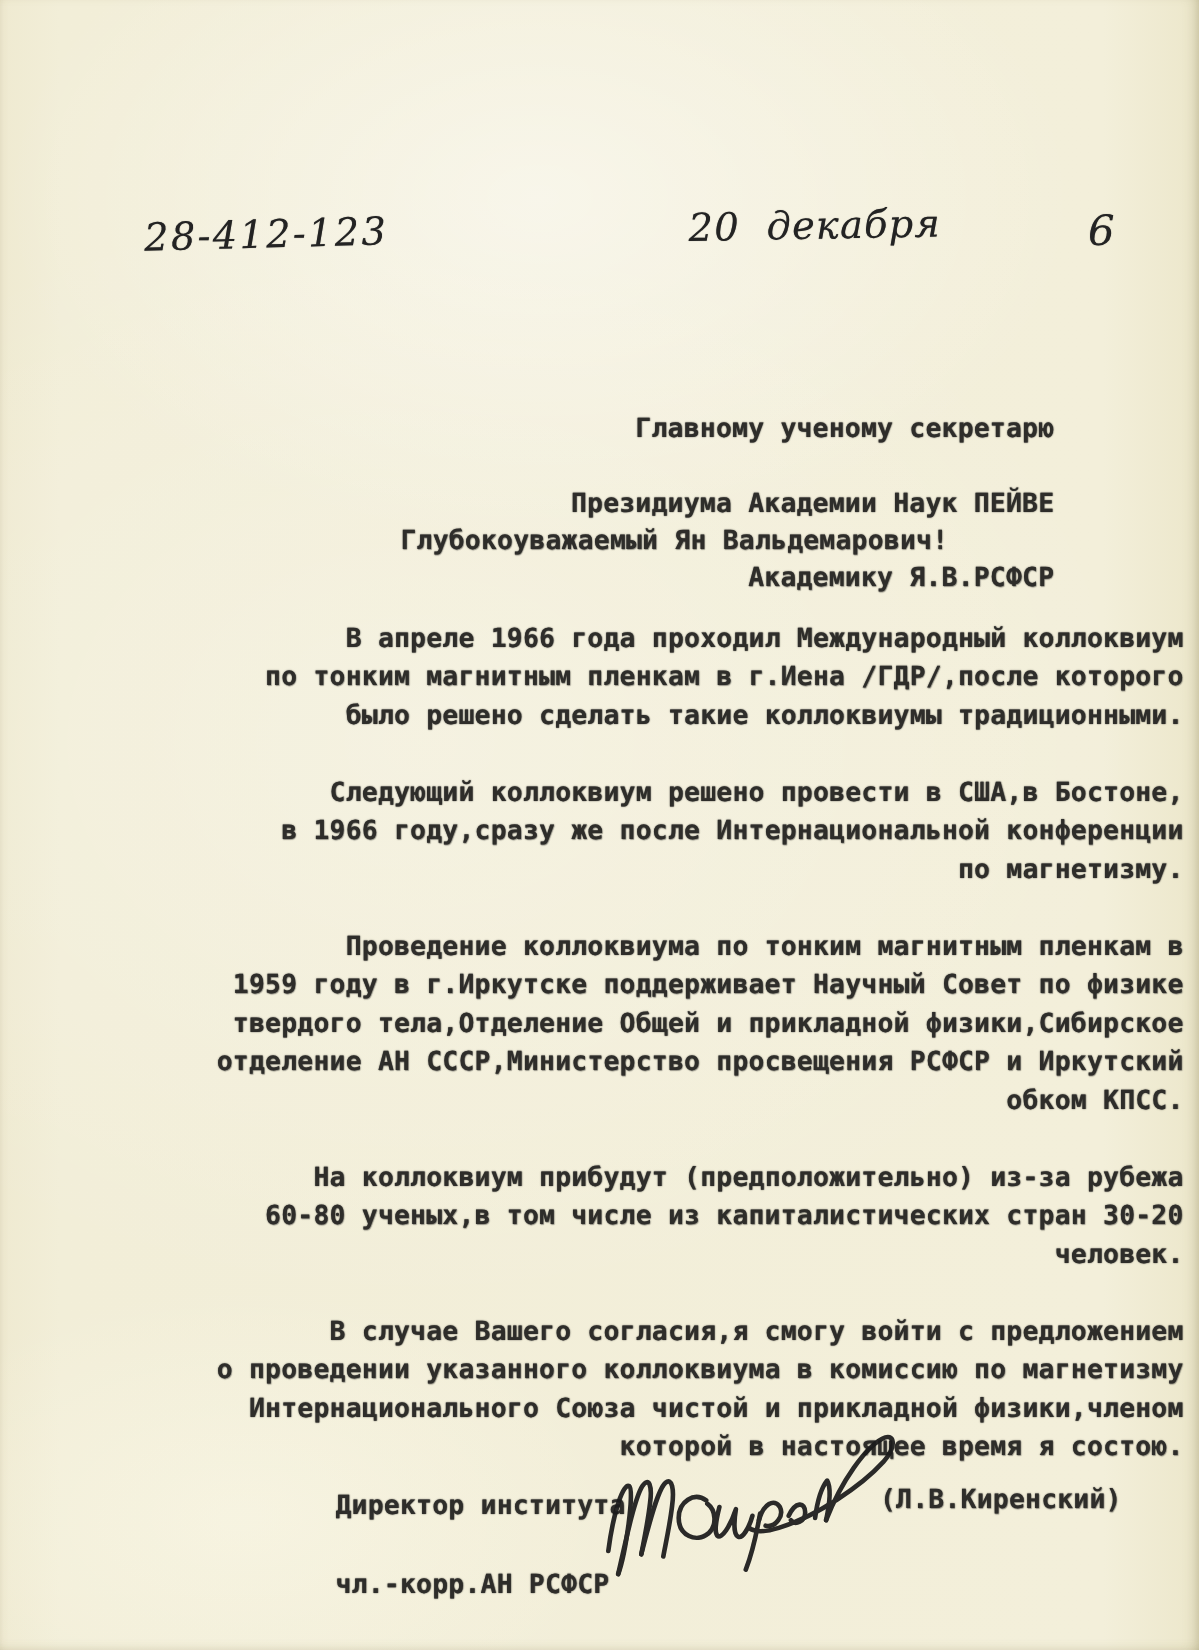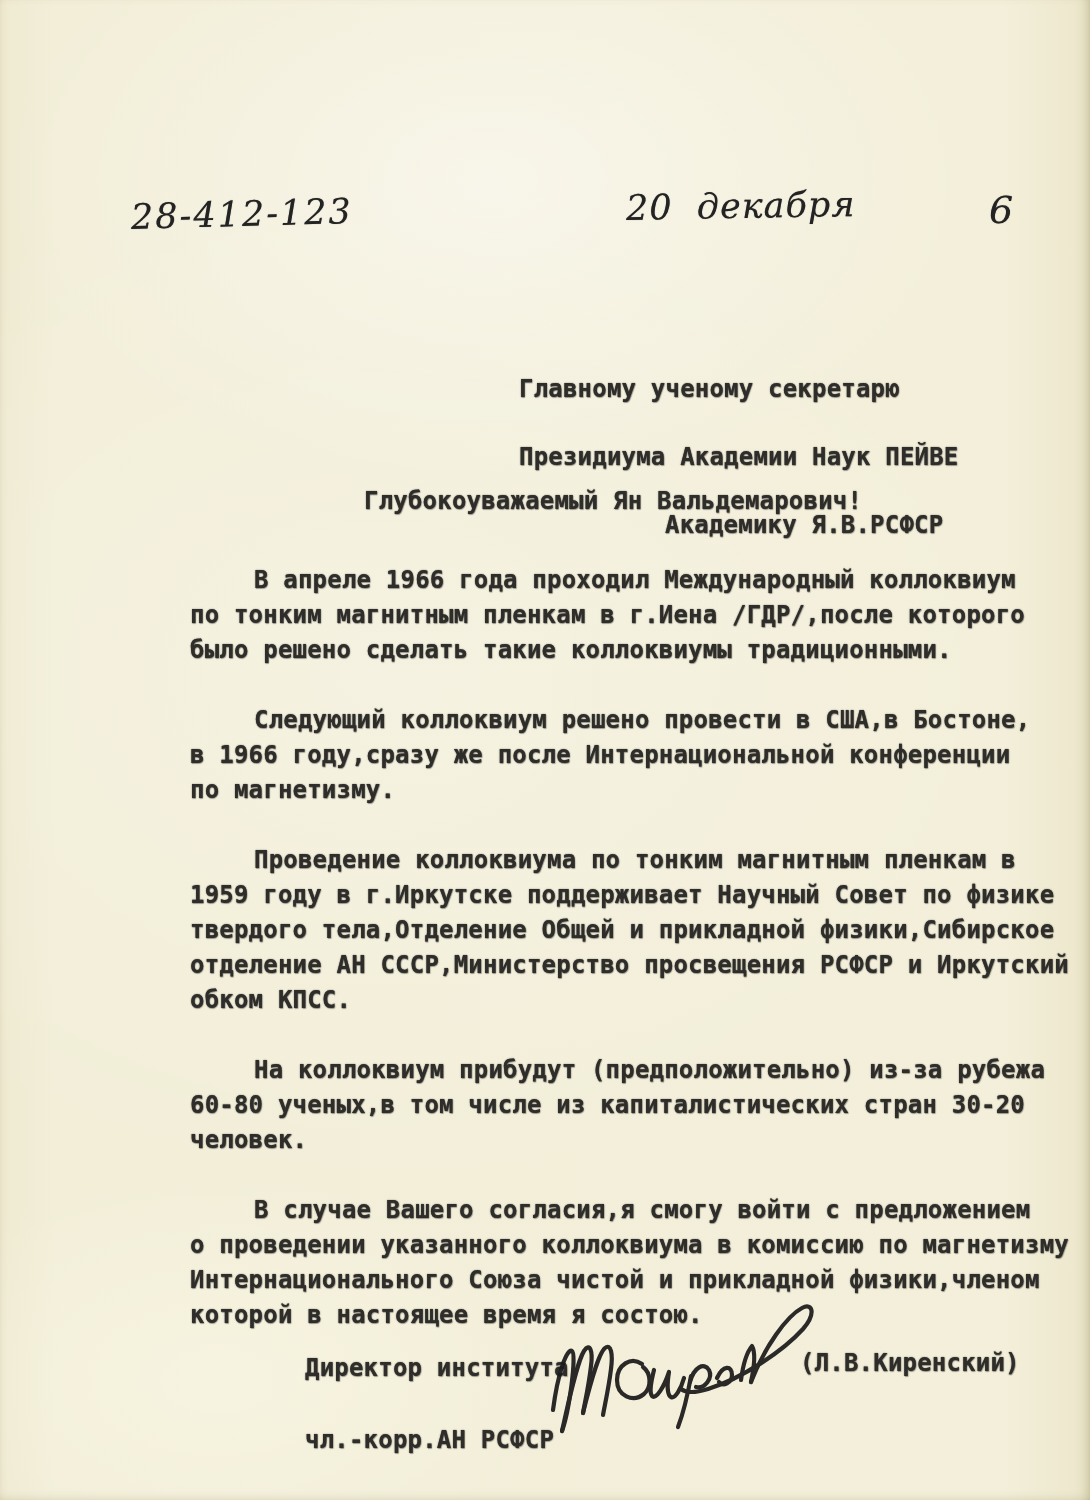--- a/index.html
+++ b/index.html
@@ -34,43 +34,43 @@
     white-space:pre-line;
   }
   .hw{
     position:absolute;
     color:#232323;
     font-family:"DejaVu Serif", serif;
     font-style:italic;
     font-weight:500;
     text-shadow:0 0 0.8px rgba(25,25,25,0.6);
   }
-  .recipient-line{white-space:pre;}
+  .recipient-line{white-space:pre;text-align:right;}
   .recipient-line.indent3{padding-left:146px;}
-  .body-col p{margin:0;text-indent:64px;}
+  .body-col p{margin:0;text-indent:64px;text-align:right;}
   .sig-script{position:absolute;}
 </style>
 </head>
 <body>
 
 <div class="scan">
 
   <div class="hw" style="left:131px;top:194px;font-size:35px;letter-spacing:2px;transform:rotate(-1.5deg);">28-412-123</div>
 
   <div class="hw" style="left:626px;top:186px;font-size:35px;letter-spacing:1px;transform:rotate(-1deg);white-space:pre;">20  декабря</div>
 
   <div class="hw" style="left:989px;top:188px;font-size:38px;">6</div>
 
   <div class="typed" style="left:519px;top:338px;line-height:34px;">
     <div class="recipient-line">Главному ученому секретарю</div>
     <div class="recipient-line">Президиума Академии Наук ПЕЙВЕ</div>
     <div class="recipient-line indent3">Академику Я.В.РСФСР</div>
   </div>
 
-  <div class="typed" style="left:364px;top:474px;margin-top:10px;">Глубокоуважаемый Ян Вальдемарович!</div>
+  <div class="typed" style="left:364px;top:474px;">Глубокоуважаемый Ян Вальдемарович!</div>
 
   <div class="typed body-col" style="left:190px;top:528px;width:886px;">
     <p>В апреле 1966 года проходил Международный коллоквиум
 по тонким магнитным пленкам в г.Иена /ГДР/,после которого
 было решено сделать такие коллоквиумы традиционными.</p>
     <p>Следующий коллоквиум решено провести в США,в Бостоне,
 в 1966 году,сразу же после Интернациональной конференции
 по магнетизму.</p>
     <p>Проведение коллоквиума по тонким магнитным пленкам в
 1959 году в г.Иркутске поддерживает Научный Совет по физике

